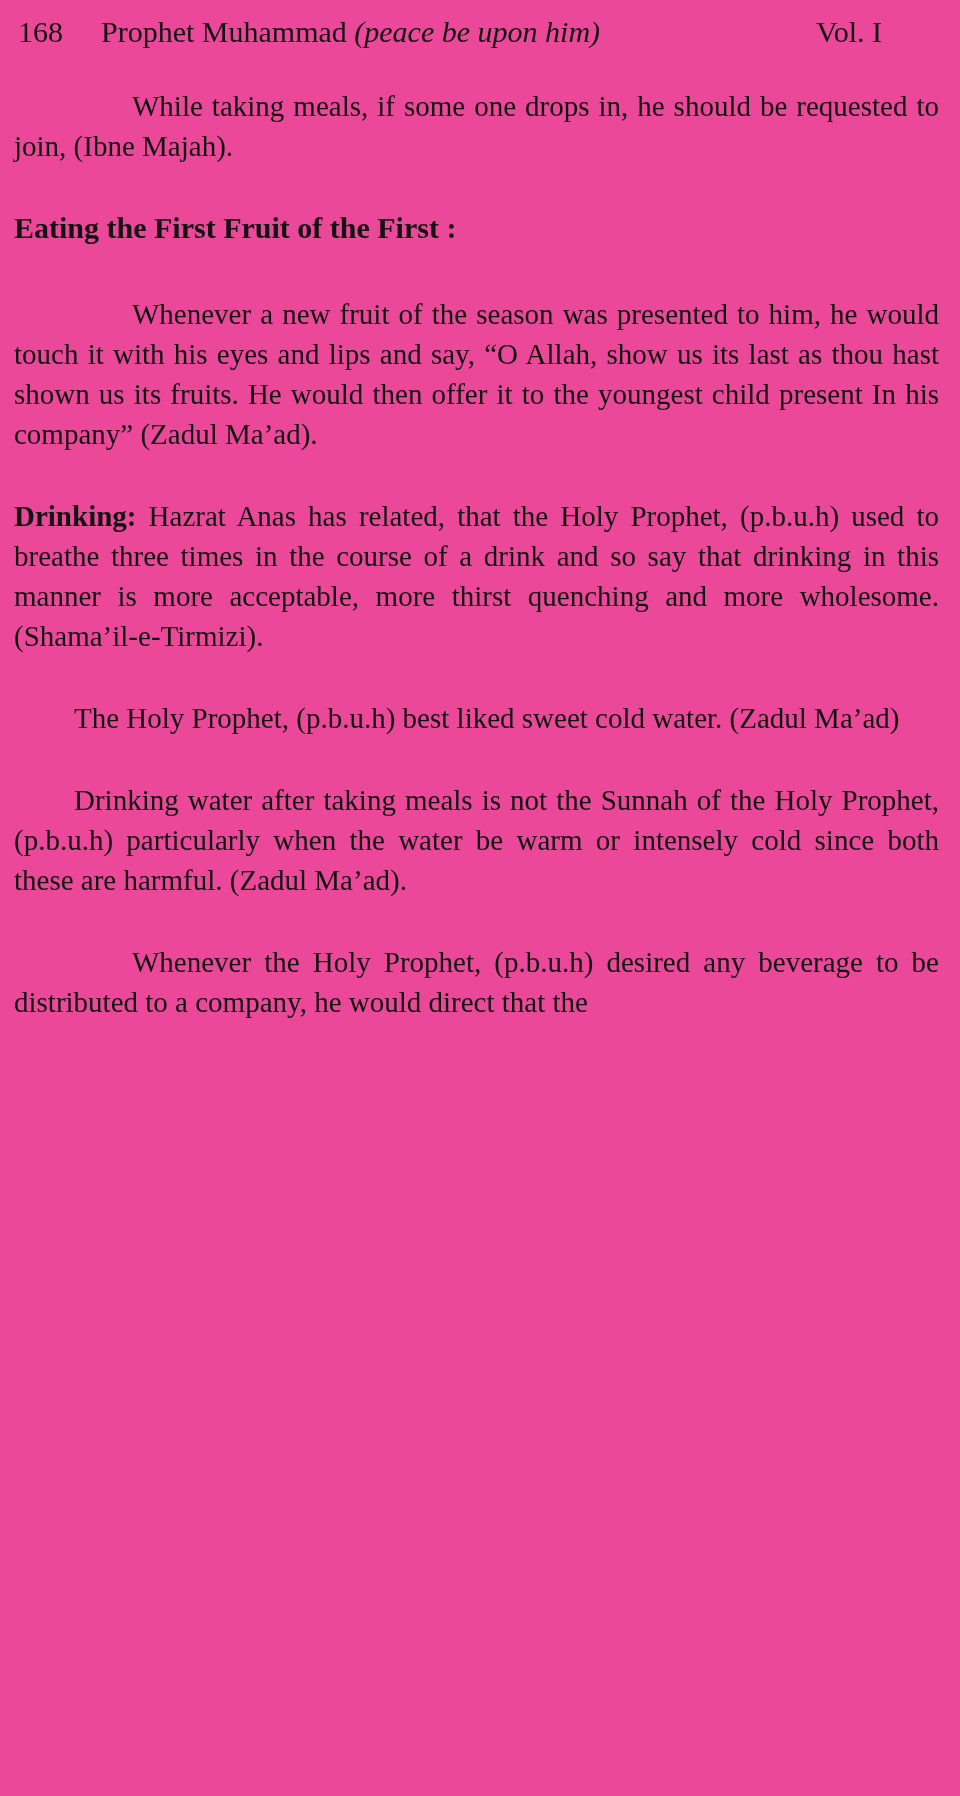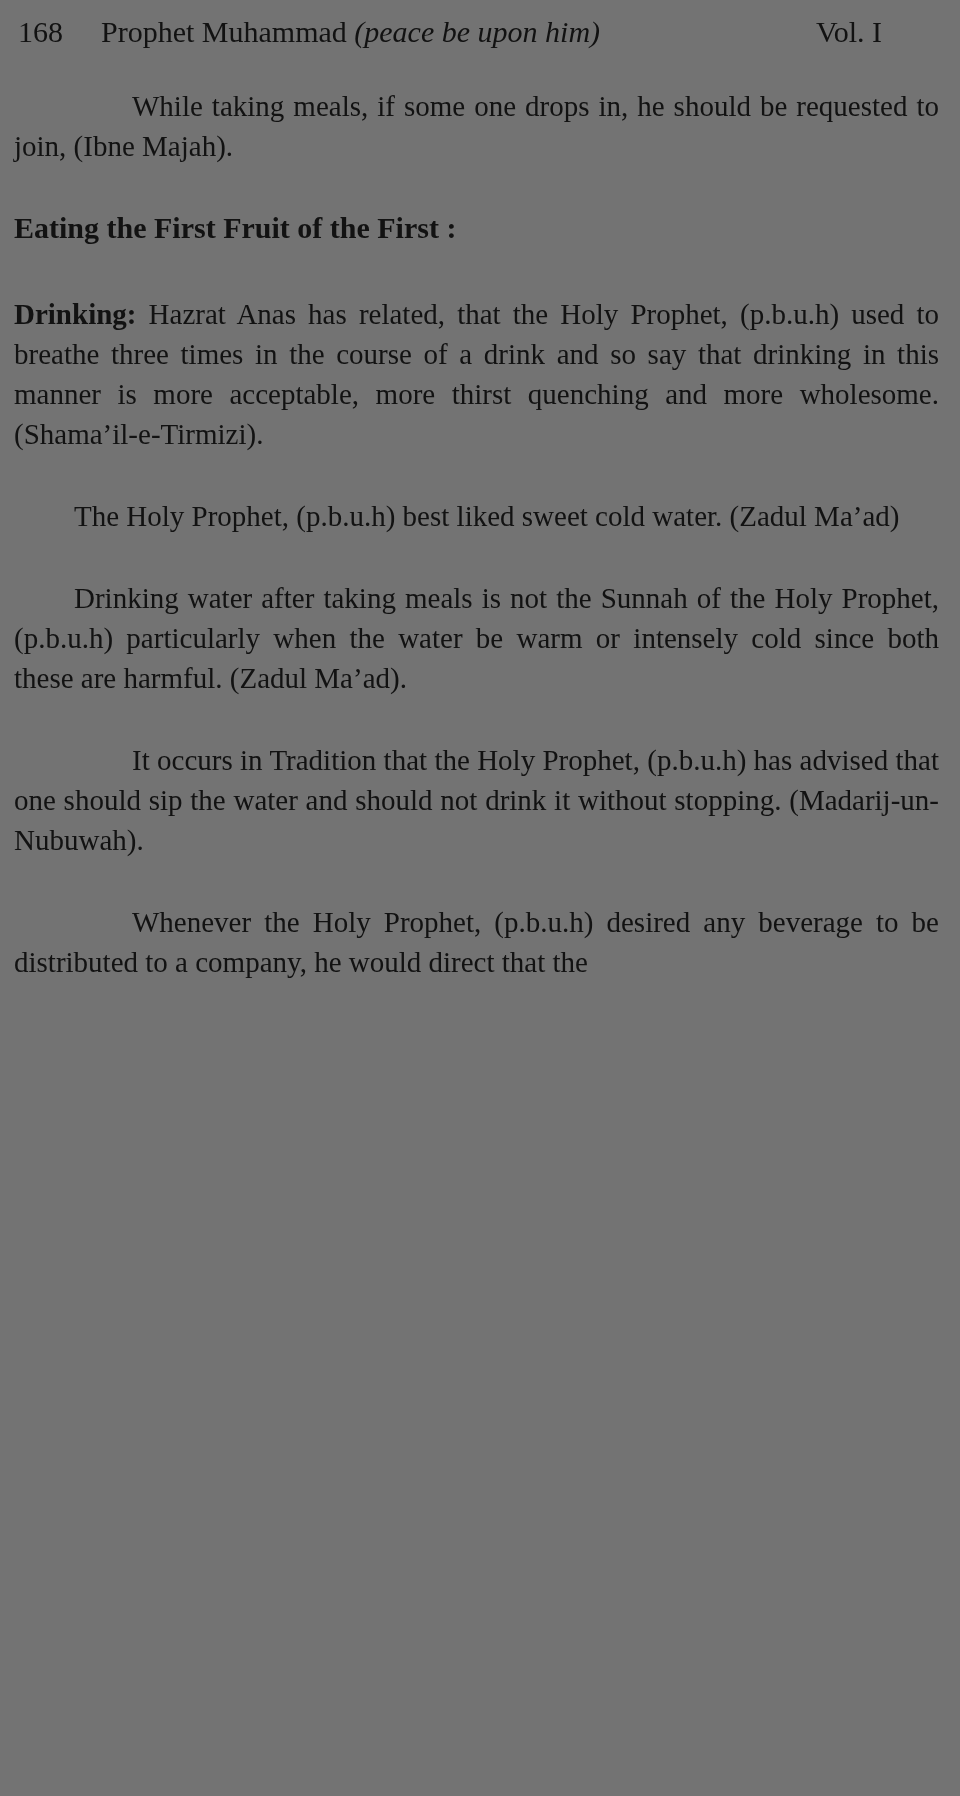--- a/index.html
+++ b/index.html
@@ -5,21 +5,21 @@
   html, body {
     margin: 0;
     padding: 0;
     background: #ffffff;
   }
   .page {
     position: relative;
     width: 960px;
     height: 1796px;
     margin: 0 auto;
-    background: #737373;
+    background: #ec4899;
     color: #121212;
     font-family: "Liberation Serif", "DejaVu Serif", serif;
     overflow: hidden;
     box-sizing: border-box;
   }
   .page-header {
     display: flex;
     align-items: baseline;
     padding: 12px 78px 0 18px;
     font-size: 30px;
@@ -73,27 +73,27 @@
     <span class="volume">Vol. I</span>
   </header>
 
   <main class="page-body">
 
     <p class="para indent">While taking meals, if some one drops in, he should be requested to join, (Ibne Majah).</p>
 
 
     <h2 class="section-heading">Eating the First Fruit of the First :</h2>
 
+    <p class="para indent">Whenever a new fruit of the season was presented to him, he would touch it with his eyes and lips and say, “O Allah, show us its last as thou hast shown us its fruits. He would then offer it to the youngest child present In his company” (Zadul Ma’ad).</p>
 
     <p class="para"><b class="lead">Drinking:</b><span> Hazrat Anas has related, that the Holy Prophet, (p.b.u.h) used to breathe three times in the course of a drink and so say that drinking in this manner is more acceptable, more thirst quenching and more wholesome.(Shama’il-e-Tirmizi).</span></p>
 
 
     <p class="para indent-sm">The Holy Prophet, (p.b.u.h) best liked sweet cold water. (Zadul Ma’ad)</p>
 
     <p class="para indent-sm">Drinking water after taking meals is not the Sunnah of the Holy Prophet, (p.b.u.h) particularly when the water be warm or intensely cold since both these are harmful. (Zadul Ma’ad).</p>
 
 
-    <p class="para indent">It occurs in Tradition that the Holy Prophet, (p.b.u.h) has advised that one should sip the water and should not drink it without stopping. (Madarij-un-Nubuwah).</p>
 
     <p class="para indent">Whenever the Holy Prophet, (p.b.u.h) desired any beverage to be distributed to a company, he would direct that the</p>
 
   </main>
 </div>
 
 </body></html>

